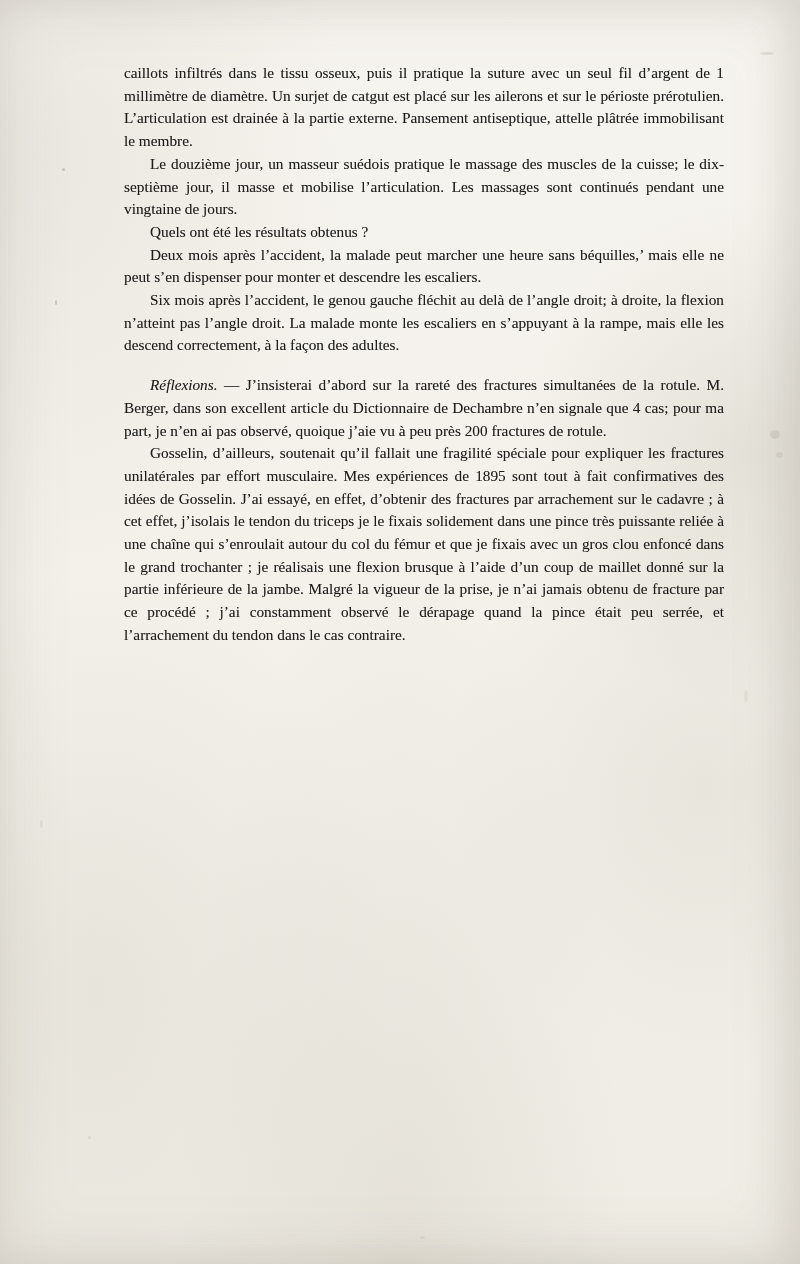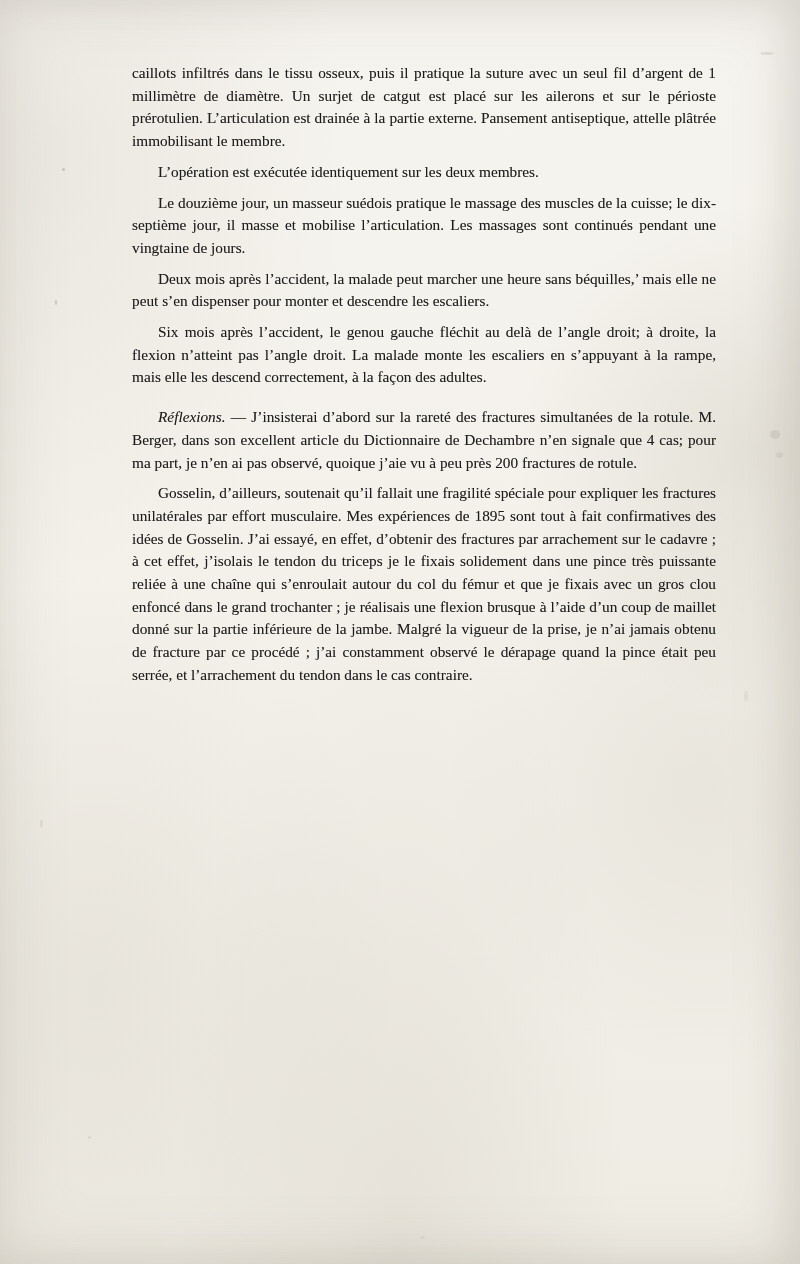--- a/index.html
+++ b/index.html
@@ -82,21 +82,21 @@
     opacity: 0.72;
   }
   .body-text {
     margin-top: 22px;
     font-size: 15.3px;
     line-height: 1.485;
     text-align: justify;
     color: #1c1c1c;
   }
   .body-text p {
-    margin: 8px;
+    margin: 0;
     text-indent: 26px;
   }
   .body-text p.no-indent {
     text-indent: 0;
   }
   .body-text p.gap-before {
     margin-top: 17px;
   }
   .it {
     font-style: italic;
@@ -132,22 +132,22 @@
     <span class="speck" style="left:40px;  top:820px; width:3px;  height:8px;  opacity:.35;"></span>
     <span class="speck" style="left:88px;  top:1136px; width:3px; height:3px;  opacity:.45;"></span>
     <span class="speck" style="left:420px; top:1236px; width:5px; height:3px;  opacity:.30;"></span>
   </div>
 
   <div class="content">
 
 
     <section class="body-text">
       <p class="no-indent">caillots infiltrés dans le tissu osseux, puis il pratique la suture avec un seul fil d’argent de 1 millimètre de diamètre. Un surjet de catgut est placé sur les ailerons et sur le périoste prérotulien. L’articulation est drainée à la partie externe. Pansement antiseptique, attelle plâtrée immobilisant le membre.</p>
-      <p>L’opération est exécutée identiquement sur les deux membres.</p>
       <p>Le douzième jour, un masseur suédois pratique le massage des muscles de la cuisse; le dix-septième jour, il masse et mobilise l’articulation. Les massages sont continués pendant une vingtaine de jours.</p>
+      <p>Quels ont été les résultats obtenus ?</p>
       <p>Deux mois après l’accident, la malade peut marcher une heure sans béquilles,’ mais elle ne peut s’en dispenser pour monter et descendre les escaliers.</p>
       <p>Six mois après l’accident, le genou gauche fléchit au delà de l’angle droit; à droite, la flexion n’atteint pas l’angle droit. La malade monte les escaliers en s’appuyant à la rampe, mais elle les descend correctement, à la façon des adultes.</p>
       <p class="gap-before"><span class="it">Réflexions.</span><span> — J’insisterai d’abord sur la rareté des fractures simultanées de la rotule. M. Berger, dans son excellent article du Dictionnaire de Dechambre n’en signale que 4 cas; pour ma part, je n’en ai pas observé, quoique j’aie vu à peu près 200 fractures de rotule.</span></p>
       <p>Gosselin, d’ailleurs, soutenait qu’il fallait une fragilité spéciale pour expliquer les fractures unilatérales par effort musculaire. Mes expériences de 1895 sont tout à fait confirmatives des idées de Gosselin. J’ai essayé, en effet, d’obtenir des fractures par arrachement sur le cadavre ; à cet effet, j’isolais le tendon du triceps je le fixais solidement dans une pince très puissante reliée à une chaîne qui s’enroulait autour du col du fémur et que je fixais avec un gros clou enfoncé dans le grand trochanter ; je réalisais une flexion brusque à l’aide d’un coup de maillet donné sur la partie inférieure de la jambe. Malgré la vigueur de la prise, je n’ai jamais obtenu de fracture par ce procédé ; j’ai constamment observé le dérapage quand la pince était peu serrée, et l’arrachement du tendon dans le cas contraire.</p>
     </section>
 
   </div>
 
   <div class="edge-shade"></div>
 </div>

